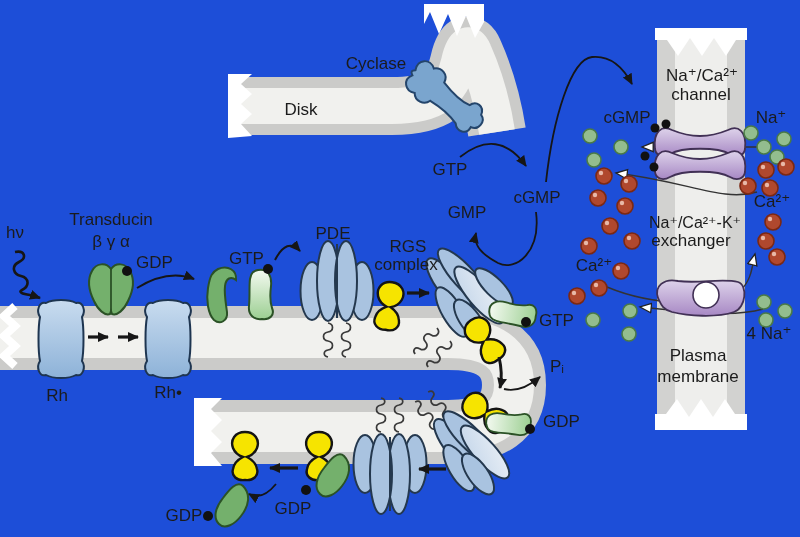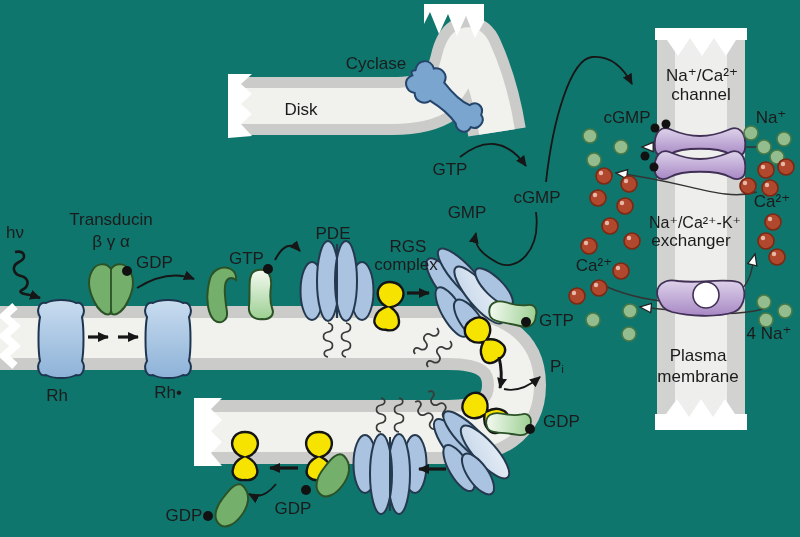--- a/index.html
+++ b/index.html
@@ -1,16 +1,16 @@
 <!DOCTYPE html>
 <html><head>
 <meta charset="utf-8">
 <style>
   html,body{margin:0;padding:0;background:#fff;}
-  #stage{position:relative;width:800px;height:537px;background:#0f766e;overflow:hidden;
+  #stage{position:relative;width:800px;height:537px;background:#1d4ed8;overflow:hidden;
          font-family:"Liberation Sans","DejaVu Sans",sans-serif;}
   svg{display:block}
   .t{font-family:"Liberation Sans","DejaVu Sans",sans-serif;font-size:17px;fill:#1b1b1b;}
   .ts{font-size:16px;}
 </style>
 </head>
 <body>
 
 <div id="stage">
 <svg width="800" height="537" viewBox="0 0 800 537">

